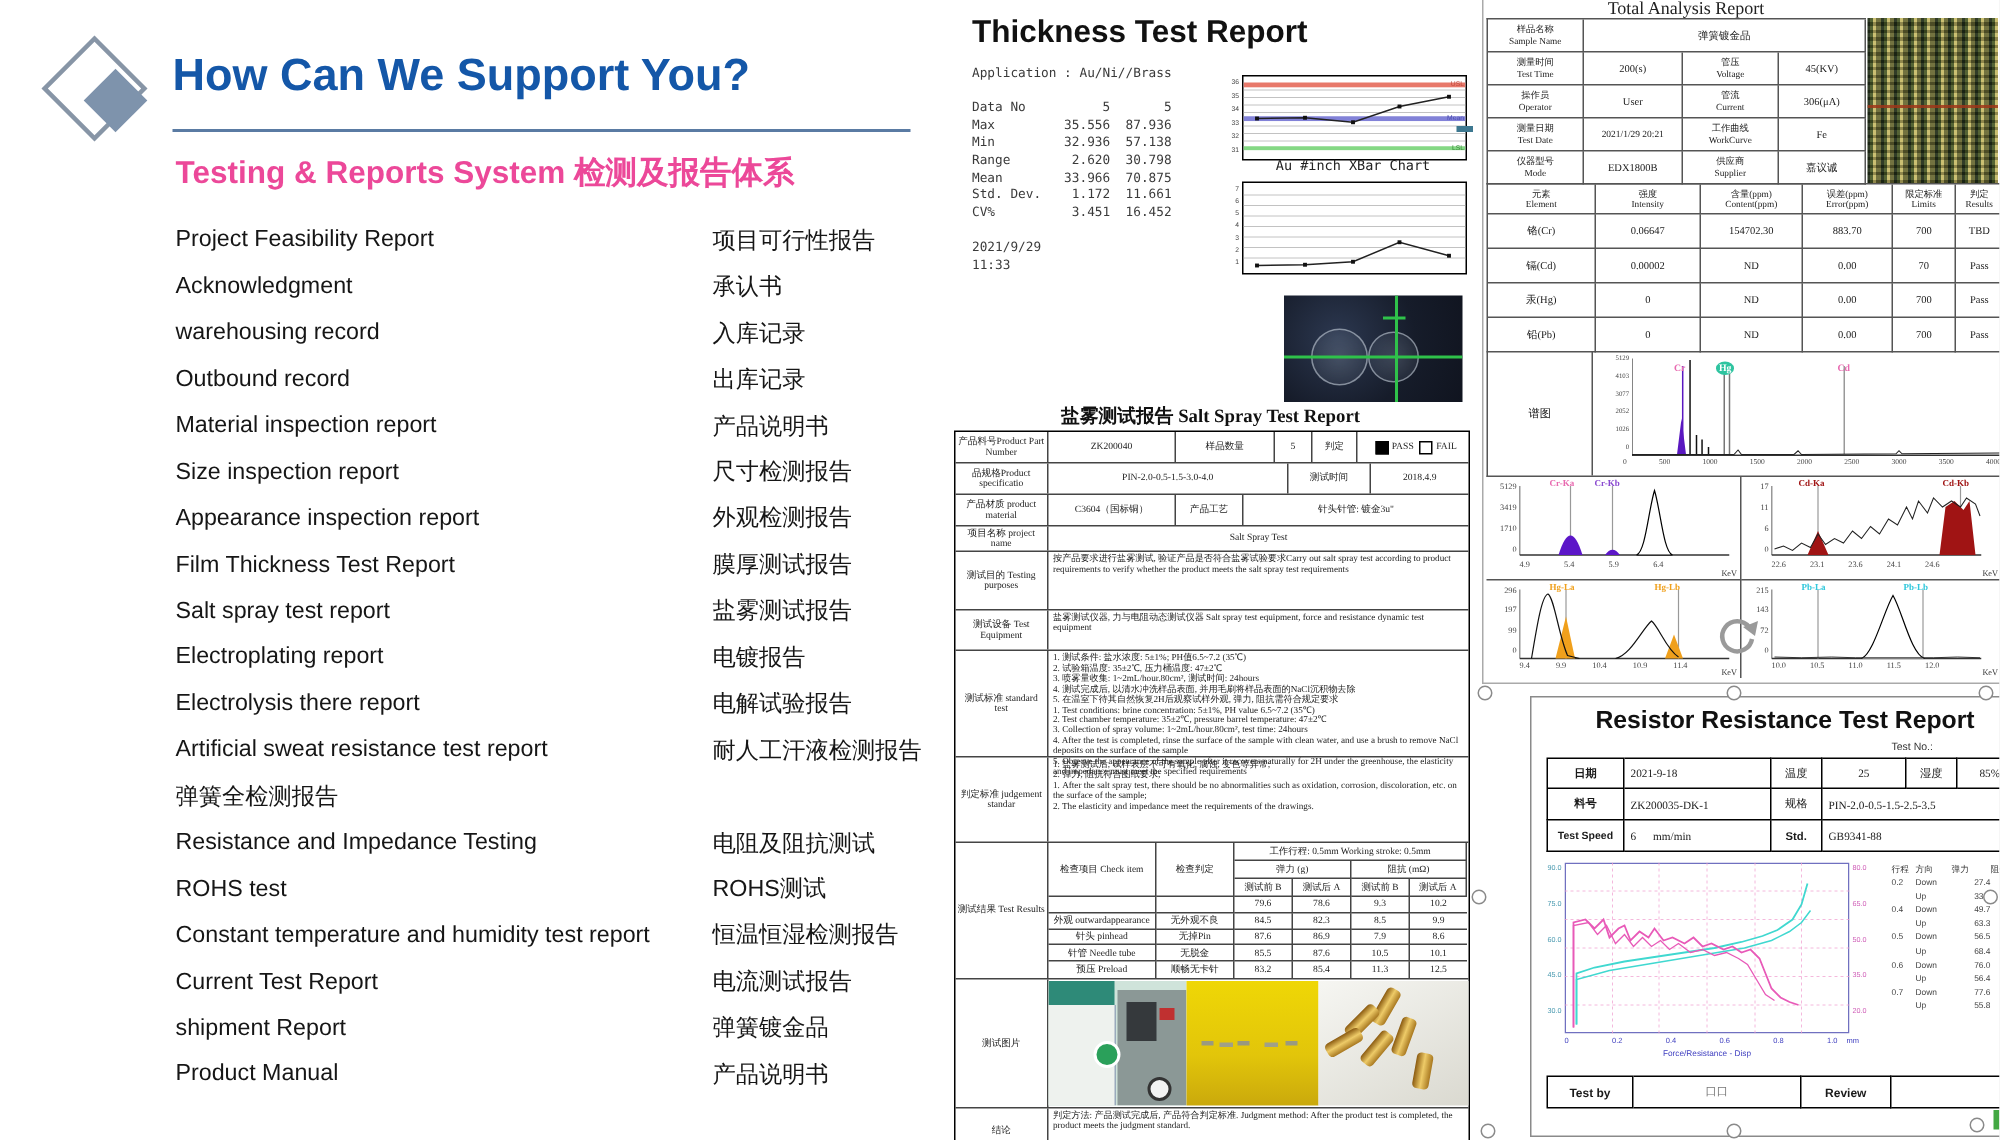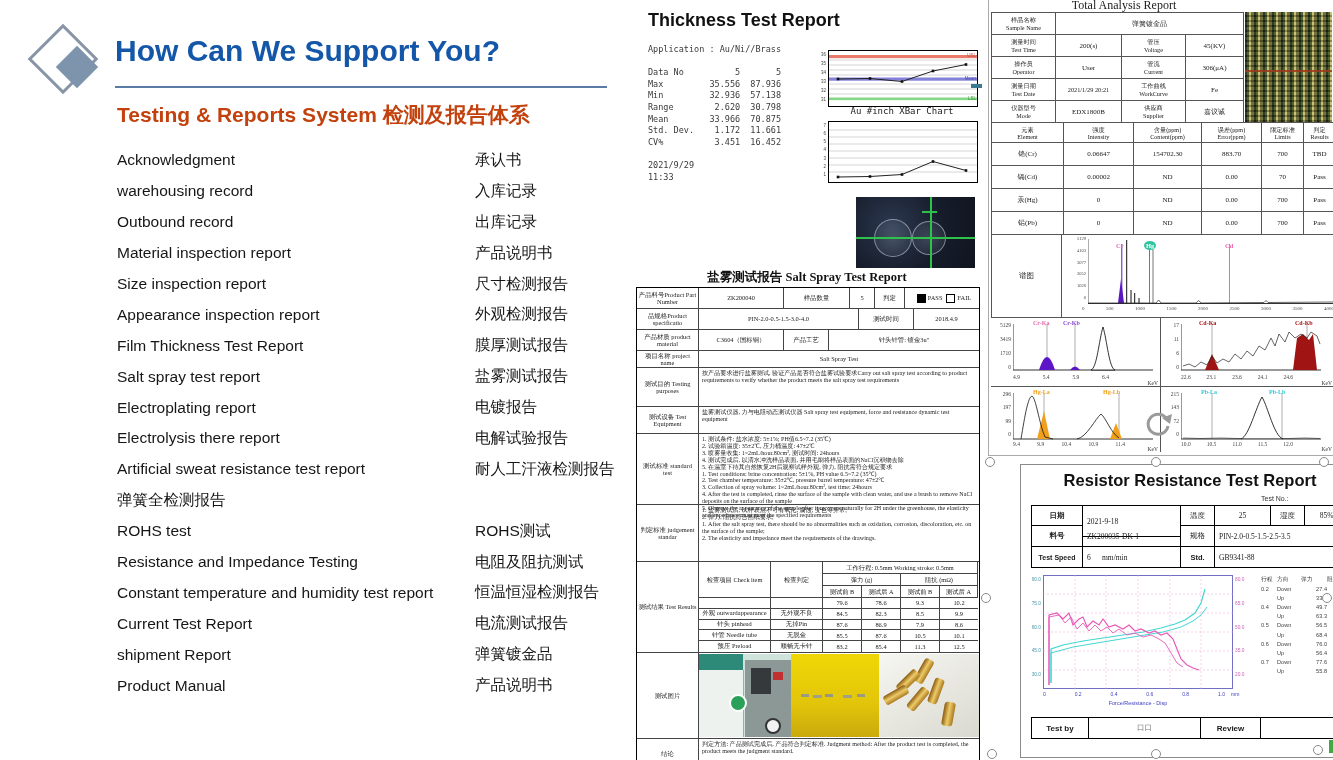--- a/index.html
+++ b/index.html
@@ -6,27 +6,27 @@
   .slide{position:relative;width:1333px;height:760px;background:#fff;overflow:hidden;
          font-family:"Liberation Sans",sans-serif;color:#1a1a1a;}
   .abs{position:absolute;}
   .mono{font-family:"DejaVu Sans Mono",monospace;}
   .pre{white-space:pre-line;}
   
   .logo-outline{position:absolute;left:38px;top:34px;width:44px;height:44px;border:3px solid #8795a6;transform:rotate(45deg);background:#fff;}
   .logo-fill{position:absolute;left:62px;top:52px;width:30px;height:30px;background:#7e93ac;transform:rotate(45deg);}
   .page-title{left:115px;top:34px;font-size:30px;font-weight:bold;color:#1457a8;}
   .title-rule{left:115px;top:86px;width:492px;height:2px;background:#5a7ba3;}
-  .sub-title{left:117px;top:101px;font-size:21px;font-weight:bold;color:#c2410c;}
+  .sub-title{left:117px;top:101px;font-size:21px;font-weight:bold;color:#ec4899;}
   .report-list{left:117px;top:145px;width:515px;}
   .rl-row{display:flex;height:30.9px;align-items:center;font-size:15.5px;color:#161616;}
   .rl-en{width:358px;}
   .rl-zh{flex:1;}
   
-  .th-title{left:648px;top:10px;font-size:18px;font-weight:bold;color:#111;}
+  .th-title{left:648px;top:10px;font-size:21px;font-weight:bold;color:#111;}
   .th-stats{left:648px;top:44px;font-size:8.5px;line-height:11.6px;color:#3a3a3a;white-space:pre;}
   .chartbox{position:absolute;border:1.5px solid #000;background:#fff;}
   .vticks{display:flex;flex-direction:column;justify-content:space-between;align-items:flex-end;position:absolute;}
   .vticks span{font-size:4.5px;color:#444;line-height:5px;}
   .hticks{display:flex;justify-content:space-between;position:absolute;}
   .hticks span{font-size:5px;color:#444;}
   .xbar-cap{left:828px;top:106px;width:148px;text-align:center;font-size:9px;color:#222;font-family:"DejaVu Sans Mono",monospace;}
   .limit-lab{position:absolute;font-size:4.5px;line-height:5px;}
   .dash-mark{left:971px;top:84px;width:11px;height:3.5px;background:#3d7890;}
   .scope{left:856px;top:197px;width:119px;height:71px;background:radial-gradient(circle at 30% 40%,#2c3850 0%,#161c2a 55%,#10141f 100%);overflow:hidden;}
@@ -97,20 +97,24 @@
     <div class="logo-outline"></div>
     <div class="logo-fill"></div>
   </div>
 
   <div class="abs page-title">How Can We Support You?</div>
   <div class="abs title-rule"></div>
   <div class="abs sub-title">Testing &amp; Reports System 检测及报告体系</div>
 
   <div class="abs report-list">
       <div class="rl-row">
+        <span class="rl-en">Project Feasibility Report</span>
+        <span class="rl-zh">项目可行性报告</span>
+      </div>
+      <div class="rl-row">
         <span class="rl-en">Acknowledgment</span>
         <span class="rl-zh">承认书</span>
       </div>
       <div class="rl-row">
         <span class="rl-en">warehousing record</span>
         <span class="rl-zh">入库记录</span>
       </div>
       <div class="rl-row">
         <span class="rl-en">Outbound record</span>
         <span class="rl-zh">出库记录</span>
@@ -144,26 +148,26 @@
         <span class="rl-zh">电解试验报告</span>
       </div>
       <div class="rl-row">
         <span class="rl-en">Artificial sweat resistance test report</span>
         <span class="rl-zh">耐人工汗液检测报告</span>
       </div>
       <div class="rl-row">
         <span class="rl-zh">弹簧全检测报告</span>
       </div>
       <div class="rl-row">
+        <span class="rl-en">Resistance and Impedance Testing</span>
+        <span class="rl-zh">电阻及阻抗测试</span>
+      </div>
+      <div class="rl-row">
         <span class="rl-en">ROHS test</span>
         <span class="rl-zh">ROHS测试</span>
-      </div>
-      <div class="rl-row">
-        <span class="rl-en">Resistance and Impedance Testing</span>
-        <span class="rl-zh">电阻及阻抗测试</span>
       </div>
       <div class="rl-row">
         <span class="rl-en">Constant temperature and humidity test report</span>
         <span class="rl-zh">恒温恒湿检测报告</span>
       </div>
       <div class="rl-row">
         <span class="rl-en">Current Test Report</span>
         <span class="rl-zh">电流测试报告</span>
       </div>
       <div class="rl-row">
@@ -659,21 +663,21 @@
   <svg class="abs" style="left:1142px;top:408px;" width="32" height="32" viewBox="0 0 32 32">
     <path d="M24,10 A10,10 0 1 0 26,18" fill="none" stroke="#9a9a9a" stroke-width="3"></path>
     <polygon points="20,10 30,6 28,16" fill="#9a9a9a"></polygon>
   </svg>
 
   <div class="abs resist">
     <div class="resist-title">Resistor Resistance Test Report</div>
     <div class="testno">Test No.:</div>
 
     <div class="ri-cell first b" style="left:10px;top:40px;width:52px;height:21px;justify-content:center;padding-left:0;">日期</div>
-    <div class="ri-cell" style="left:62px;top:40px;width:98px;height:32px;">2021-9-18</div>
+    <div class="ri-cell" style="left:62px;top:40px;width:98px;height:21px;">2021-9-18</div>
     <div class="ri-cell" style="left:160px;top:40px;width:34px;height:21px;justify-content:center;padding-left:0;">温度</div>
     <div class="ri-cell" style="left:194px;top:40px;width:56px;height:21px;justify-content:center;padding-left:0;">25</div>
     <div class="ri-cell" style="left:250px;top:40px;width:34px;height:21px;justify-content:center;padding-left:0;">湿度</div>
     <div class="ri-cell" style="left:284px;top:40px;width:44px;height:21px;justify-content:center;padding-left:0;">85%</div>
     <div class="ri-cell first b" style="left:10px;top:61px;width:52px;height:21px;justify-content:center;padding-left:0;border-top:none;">料号</div>
     <div class="ri-cell" style="left:62px;top:61px;width:98px;height:21px;border-top:none;">ZK200035-DK-1</div>
     <div class="ri-cell" style="left:160px;top:61px;width:34px;height:21px;justify-content:center;padding-left:0;border-top:none;">规格</div>
     <div class="ri-cell" style="left:194px;top:61px;width:134px;height:21px;border-top:none;">PIN-2.0-0.5-1.5-2.5-3.5</div>
     <div class="ri-cell first b" style="left:10px;top:82px;width:52px;height:21px;justify-content:center;padding-left:0;border-top:none;font-size:7px;">Test Speed</div>
     <div class="ri-cell" style="left:62px;top:82px;width:98px;height:21px;border-top:none;white-space:pre;">6      mm/min</div>

